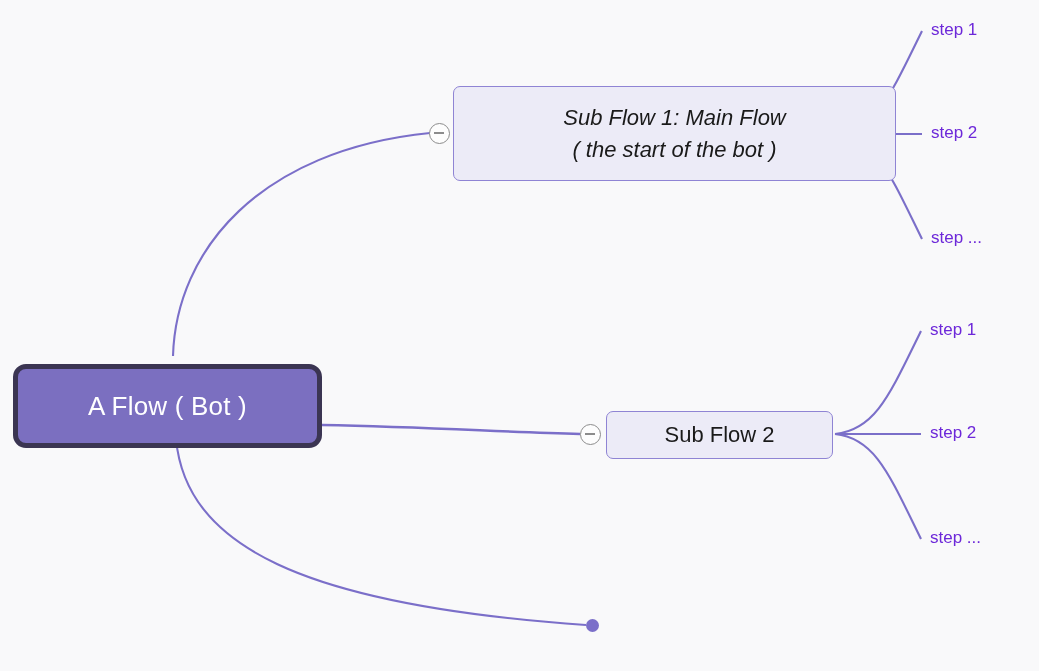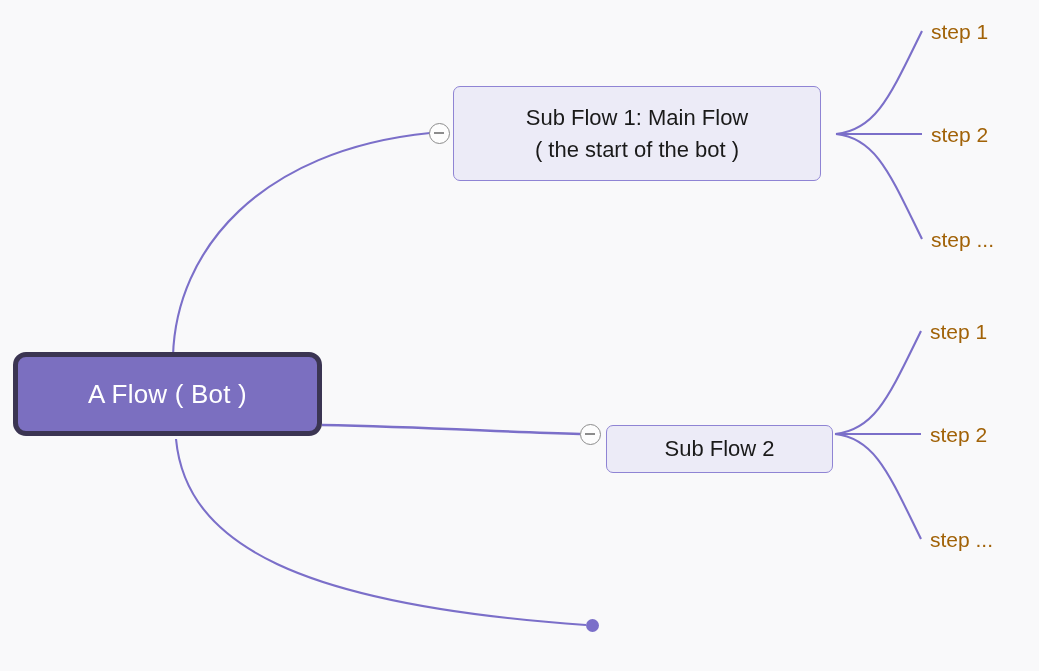--- a/index.html
+++ b/index.html
@@ -36,21 +36,21 @@
     display: flex;
     align-items: center;
     justify-content: center;
     text-align: center;
     white-space: pre-line;
     z-index: 3;
   }
 
   .root-node {
     left: 13px;
-    top: 352px;
+    top: 364px;
     width: 309px;
     height: 84px;
     background: #7b6fc0;
     border: 5px solid #3b3552;
     border-radius: 13px;
     color: #ffffff;
     font-size: 26px;
     line-height: 1.25;
     letter-spacing: 0.2px;
   }
@@ -60,43 +60,44 @@
     border: 1.6px solid #8f84d4;
     border-radius: 7px;
     color: #1a1a1a;
     font-size: 22px;
     line-height: 1.42;
   }
 
   .node-sub1 {
     left: 453px;
     top: 86px;
-    width: 368px;
+    width: 443px;
     height: 95px;
+    font-style: italic;
   }
 
   .node-sub2 {
     left: 606px;
-    top: 425px;
+    top: 411px;
     width: 227px;
     height: 48px;
   }
 
   .node-sub3 {
     left: 606px;
     top: 601px;
     width: 227px;
     height: 48px;
   }
 
   
   .leaf-label {
     position: absolute;
-    font-size: 21px;
-    color: #a16207;
+    font-size: 17px;
+    color: #6d28d9;
     white-space: nowrap;
     z-index: 3;
     line-height: 1;
   }
 
   
   .toggle-collapse {
     position: absolute;
     width: 21px;
     height: 21px;

